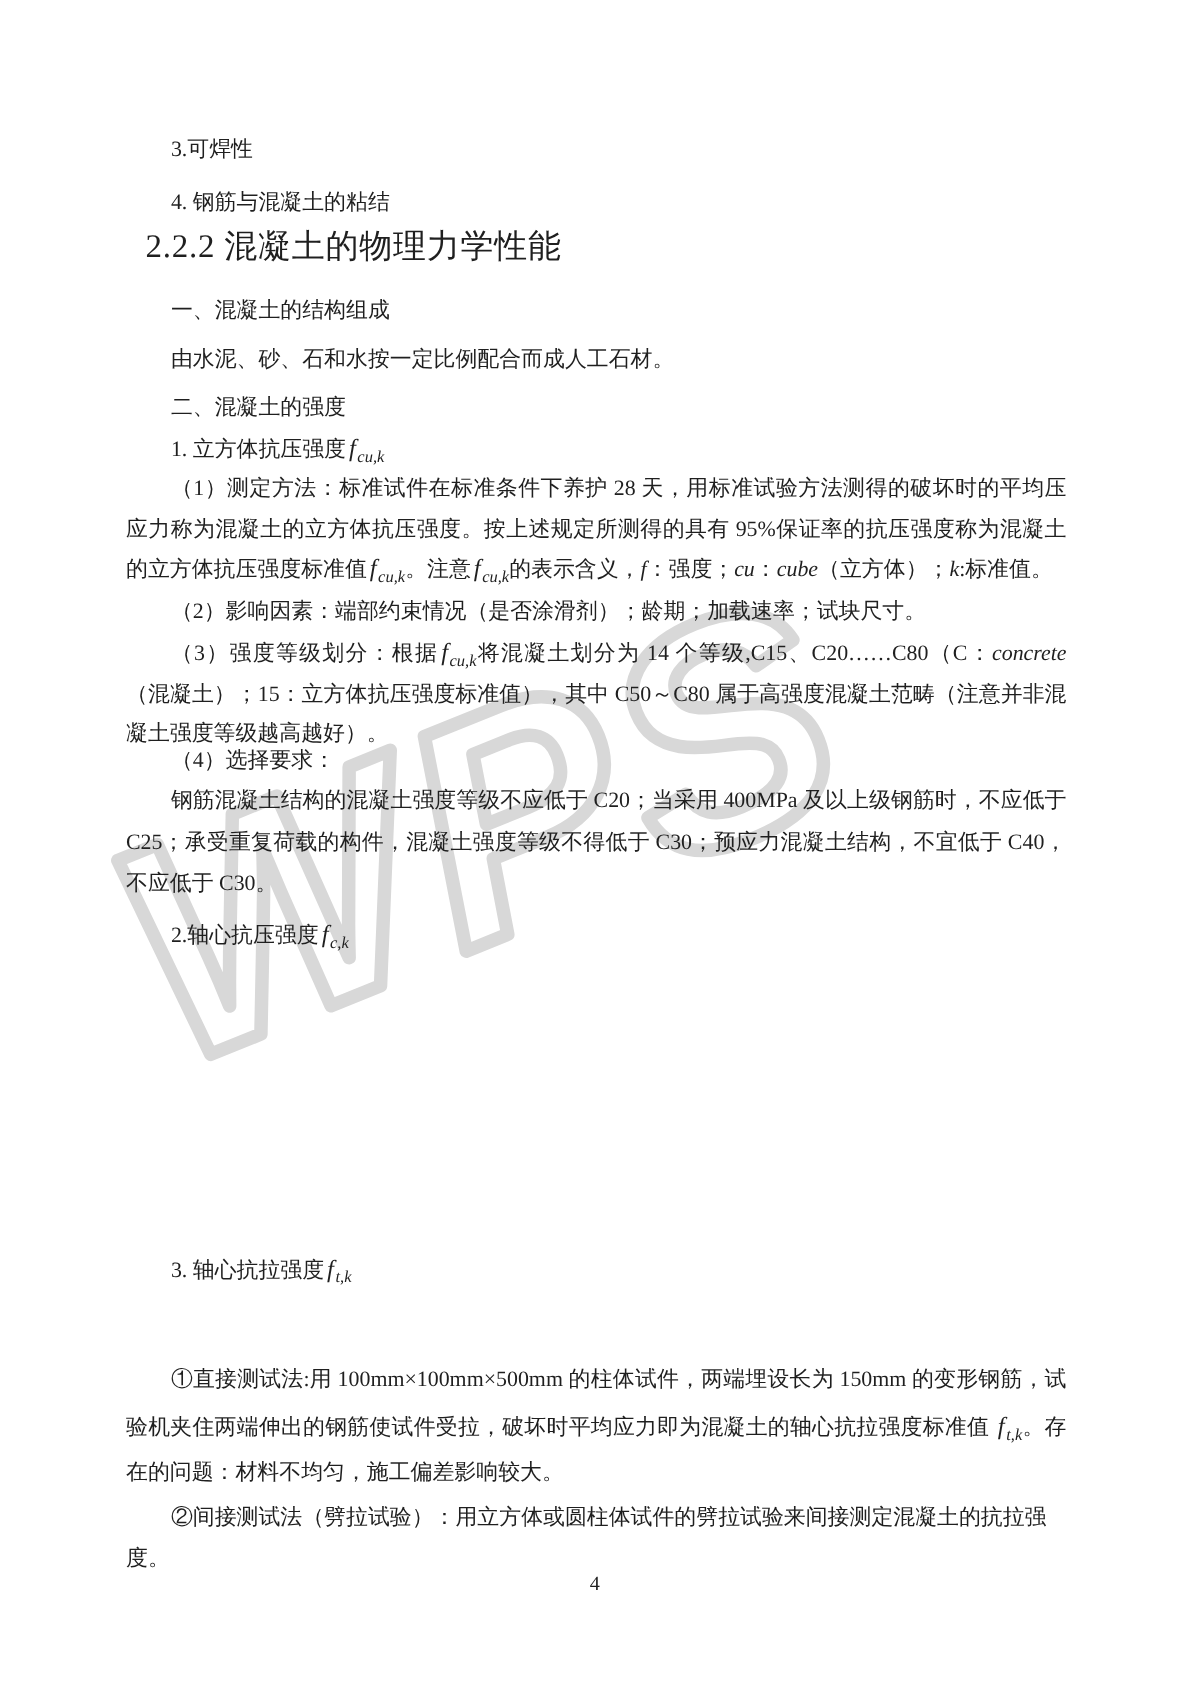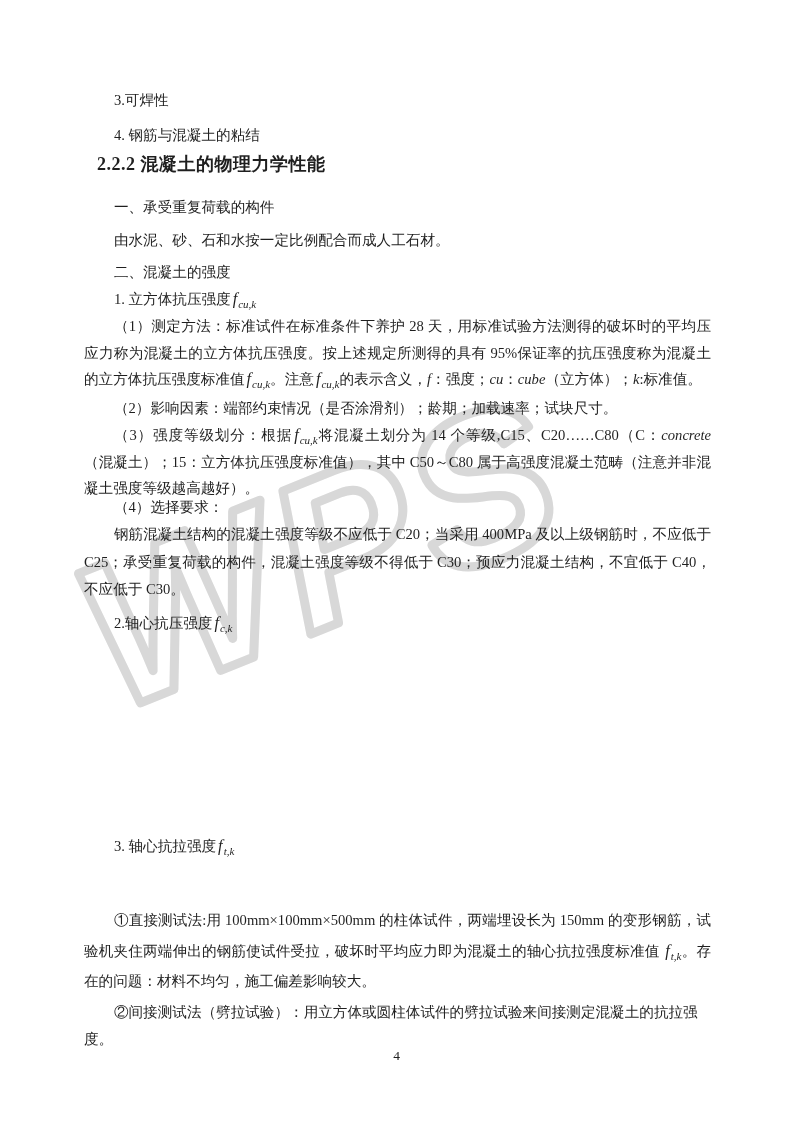--- a/index.html
+++ b/index.html
@@ -35,22 +35,22 @@
     line-height:26.5px;
     text-indent:2.05em;
     word-break:break-all;
   }
   .just{text-align:justify;}
   .lh275{line-height:27.5px;}
   .lh295{line-height:29.5px;}
   .lh30{line-height:30px;}
   .lh305{line-height:30.5px;}
   .heading{
-    font-weight:bold;
-    font-size:18px;
+    font-weight:normal;
+    font-size:22px;
     text-indent:13px;
     letter-spacing:0.5px;
     line-height:24px;
   }
   .fline{line-height:24px;}
   i.vf{
     font-family:"Liberation Serif","DejaVu Serif",serif;
     font-style:italic;
     font-size:1.12em;
     padding:0 1px 0 2px;
@@ -78,21 +78,21 @@
     <text class="wm-text" x="118" y="712" transform="rotate(-22 118 712)" stroke="#d8d8d8">WPS</text>
   </svg>
 
   <main class="content">
 
     <p class="blk" style="top:87px">3.可焊性</p>
     <p class="blk" style="top:122px">4. 钢筋与混凝土的粘结</p>
 
     <h2 class="blk heading" style="top:152px">2.2.2 混凝土的物理力学性能</h2>
 
-    <p class="blk" style="top:194px">一、承受重复荷载的构件</p>
+    <p class="blk" style="top:194px">一、混凝土的结构组成</p>
     <p class="blk" style="top:259px">二、混凝土的强度</p>
     <p class="blk" style="top:227px">由水泥、砂、石和水按一定比例配合而成人工石材。</p>
 
     <p class="blk fline" style="top:287px">1. 立方体抗压强度<i class="vf">f</i><sub>cu,k</sub></p>
 
     <p class="blk just" style="top:313px">（1）测定方法：标准试件在标准条件下养护 28 天，用标准试验方法测得的破坏时的平均压应力称为混凝土的立方体抗压强度。按上述规定所测得的具有 95%保证率的抗压强度称为混凝土的立方体抗压强度标准值<i class="vf">f</i><sub>cu,k</sub>。注意<i class="vf">f</i><sub>cu,k</sub>的表示含义，<i>f</i>：强度；<i>cu</i>：<i>cube</i>（立方体）；<i>k</i>:标准值。</p>
     <p class="blk" style="top:395px">（2）影响因素：端部约束情况（是否涂滑剂）；龄期；加载速率；试块尺寸。</p>
     <p class="blk just" style="top:422px">（3）强度等级划分：根据<i class="vf">f</i><sub>cu,k</sub>将混凝土划分为 14 个等级,C15、C20……C80（C：<i>concrete</i>（混凝土）；15：立方体抗压强度标准值），其中 C50～C80 属于高强度混凝土范畴（注意并非混凝土强度等级越高越好）。</p>
     <p class="blk" style="top:494px">（4）选择要求：</p>
     <p class="blk just lh275" style="top:521px">钢筋混凝土结构的混凝土强度等级不应低于 C20；当采用 400MPa 及以上级钢筋时，不应低于 C25；承受重复荷载的构件，混凝土强度等级不得低于 C30；预应力混凝土结构，不宜低于 C40，不应低于 C30。</p>

